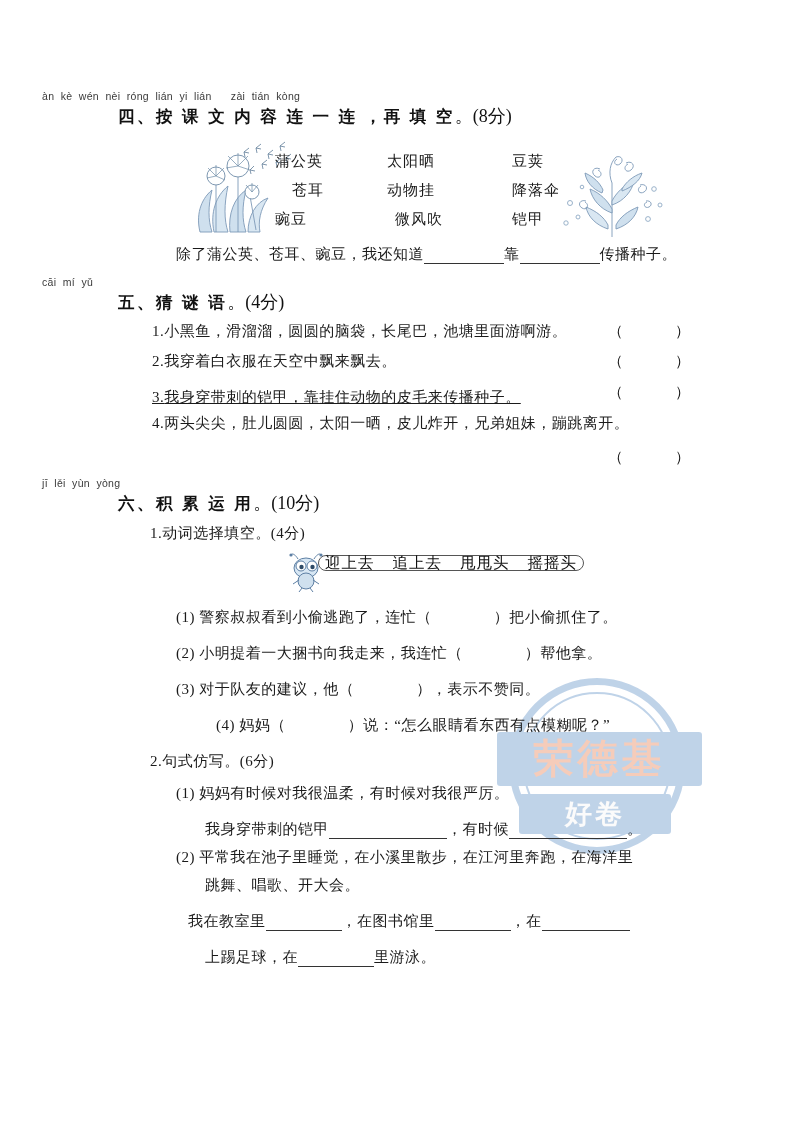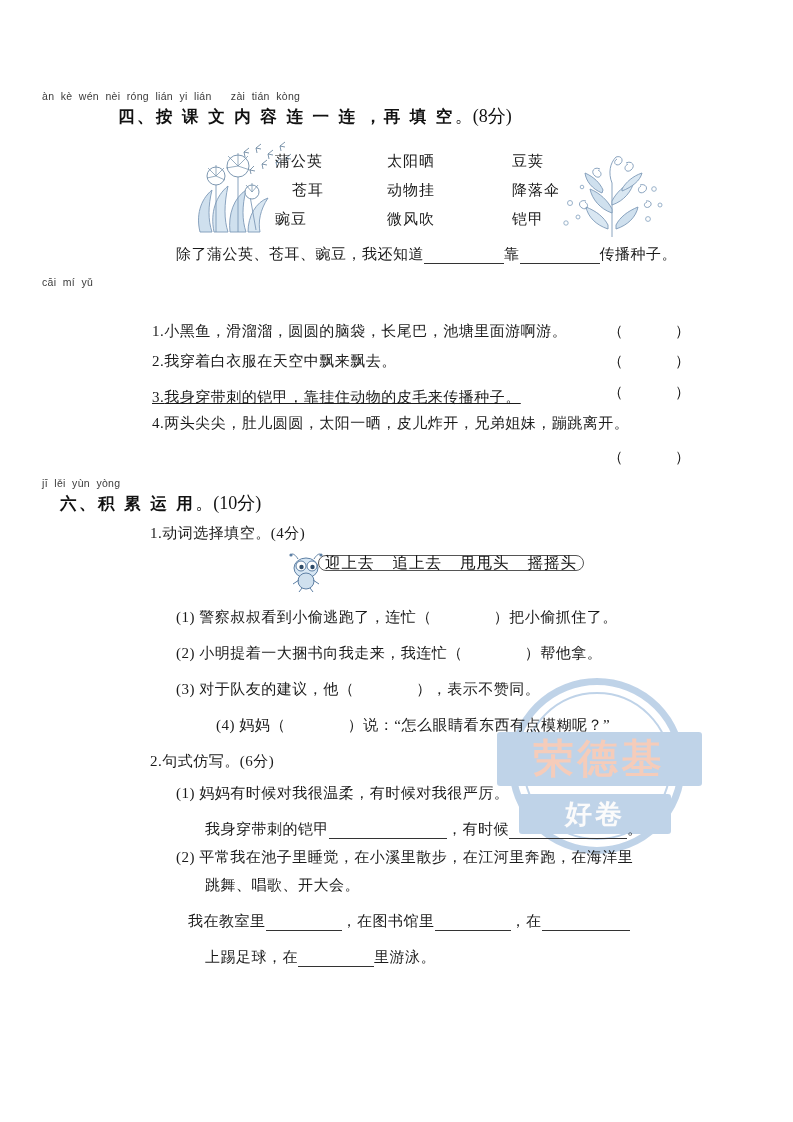--- a/index.html
+++ b/index.html
@@ -259,32 +259,35 @@
         </g>
       </svg>
     </div>
 
     <div class="match-word" style="left:275px; top:152px;">蒲公英</div>
     <div class="match-word" style="left:292px; top:181px;">苍耳</div>
     <div class="match-word" style="left:275px; top:210px;">豌豆</div>
 
     <div class="match-word" style="left:387px; top:152px;">太阳晒</div>
     <div class="match-word" style="left:387px; top:181px;">动物挂</div>
-    <div class="match-word" style="left:387px; top:210px;">微风吹</div>
+    <div class="match-word" style="left:395px; top:210px;">微风吹</div>
 
     <div class="match-word" style="left:512px; top:152px;">豆荚</div>
     <div class="match-word" style="left:512px; top:181px;">降落伞</div>
     <div class="match-word" style="left:512px; top:210px;">铠甲</div>
 
     <div class="row" style="left:176px; top:245px;">
       <span>除了蒲公英、苍耳、豌豆，我还知道</span><span class="blank-u" style="width:80px; height:15px;"></span><span>靠</span><span class="blank-u" style="width:80px; height:15px;"></span><span>传播种子。</span>
     </div>
 
     <div class="section" style="top:276px;">
       <div class="pinyin">cāi  mí  yǔ</div>
+      <div class="heading" style="margin-left:118px; margin-top:2px;">
+        <span>五、</span><span>猜 谜 语</span><span class="score">。(4分)</span>
+      </div>
     </div>
 
     <div class="row" style="left:152px; top:322px;">
       <span>1.</span><span>小黑鱼，滑溜溜，圆圆的脑袋，长尾巴，池塘里面游啊游。</span>
     </div>
     <div class="row" style="left:608px; top:322px;">
       <span class="paren">（</span><span class="blank-u" style="width:52px;height:14px;border-bottom:none;"></span><span class="paren">）</span>
     </div>
 
     <div class="row" style="left:152px; top:352px;">
@@ -303,21 +306,21 @@
 
     <div class="row" style="left:152px; top:414px;">
       <span>4.</span><span>两头尖尖，肚儿圆圆，太阳一晒，皮儿炸开，兄弟姐妹，蹦跳离开。</span>
     </div>
     <div class="row" style="left:608px; top:448px;">
       <span class="paren">（</span><span class="blank-u" style="width:52px;height:14px;border-bottom:none;"></span><span class="paren">）</span>
     </div>
 
     <div class="section" style="top:477px;">
       <div class="pinyin">jī  lěi  yùn  yòng</div>
-      <div class="heading" style="margin-left:60px; margin-top:2px;">
+      <div class="heading" style="margin-left:118px; margin-top:2px;">
         <span>六、</span><span>积 累 运 用</span><span class="score">。(10分)</span>
       </div>
     </div>
 
     <div class="subhead" style="left:150px; top:524px;">1.动词选择填空。(4分)</div>
 
     <div class="bank" style="left:318px; top:555px; width:266px; height:16px;">
       <div class="mascot">
         <svg width="36" height="40" viewBox="0 0 36 40">
           <g stroke="#5d7fa4" stroke-width="1" fill="#d7e7f4">

